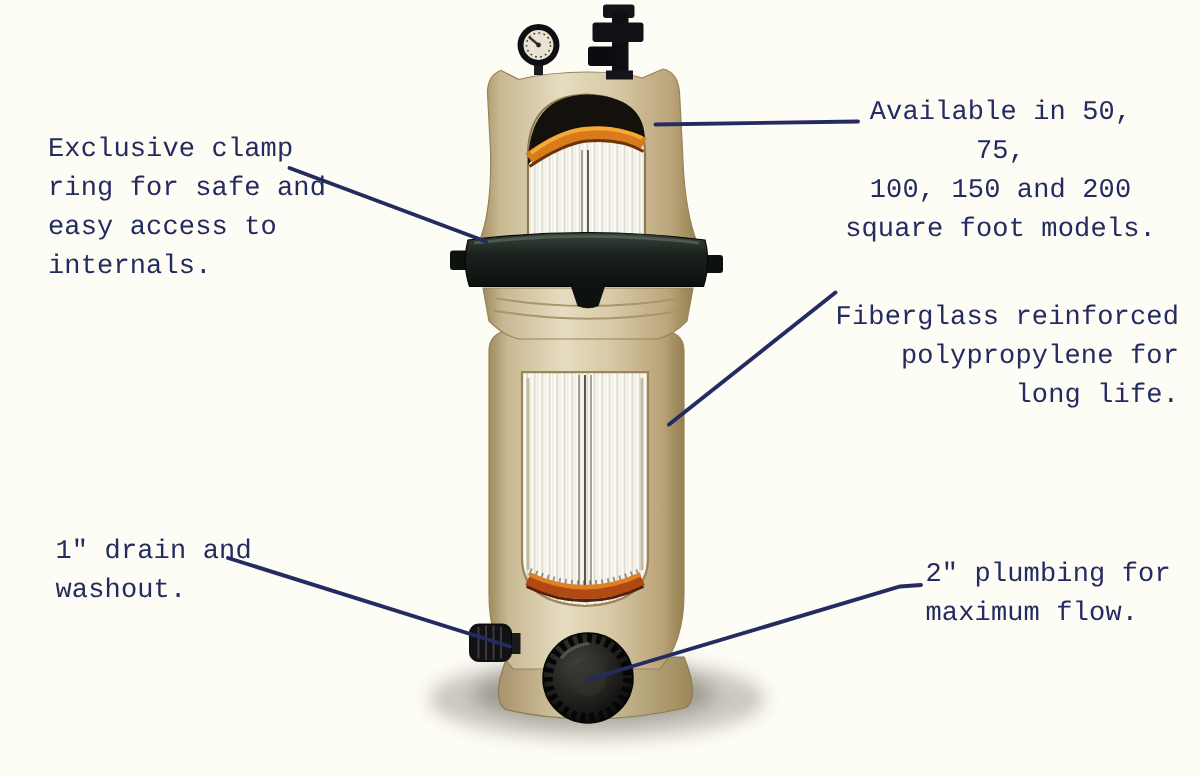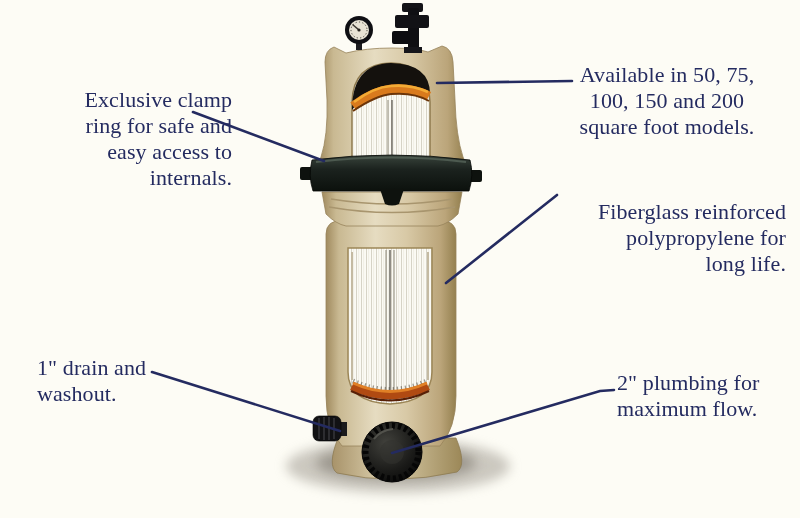--- a/index.html
+++ b/index.html
@@ -5,27 +5,28 @@
   html,body{margin:0;padding:0;}
   .stage{
     position:relative;
     width:800px;height:518px;
     background:#fdfcf5;
     overflow:hidden;
     font-family:"Liberation Serif", serif;
   }
   .callout{
     position:absolute;
-    font-size:22px;
+    font-size:18px;
     line-height:26px;
     color:#242b60;
     white-space:pre-line;
     letter-spacing:.1px;
+    font-family:Liberation Mono, monospace;
   }
-  .co-clamp   {left:32px;  top:87px;  width:200px; text-align:right;}
+  .co-clamp   {left:32px;  top:87px;  width:200px; text-align:left;}
   .co-models  {left:558px; top:62px;  width:218px; text-align:center;}
   .co-material{left:556px; top:176px; width:230px; text-align:right;margin-top:23px;}
   .co-drain   {left:37px;  top:355px; width:170px; text-align:left;}
   .co-plumbing{left:617px; top:370px; width:175px; text-align:left;}
   svg.illus{position:absolute;left:0;top:0;}
 </style>
 </head>
 <body>
 
 <div class="stage">

